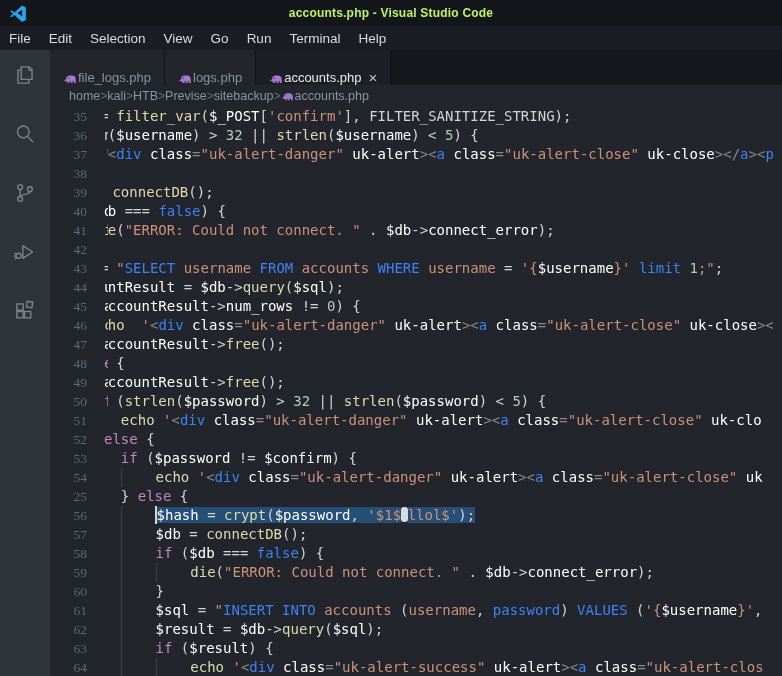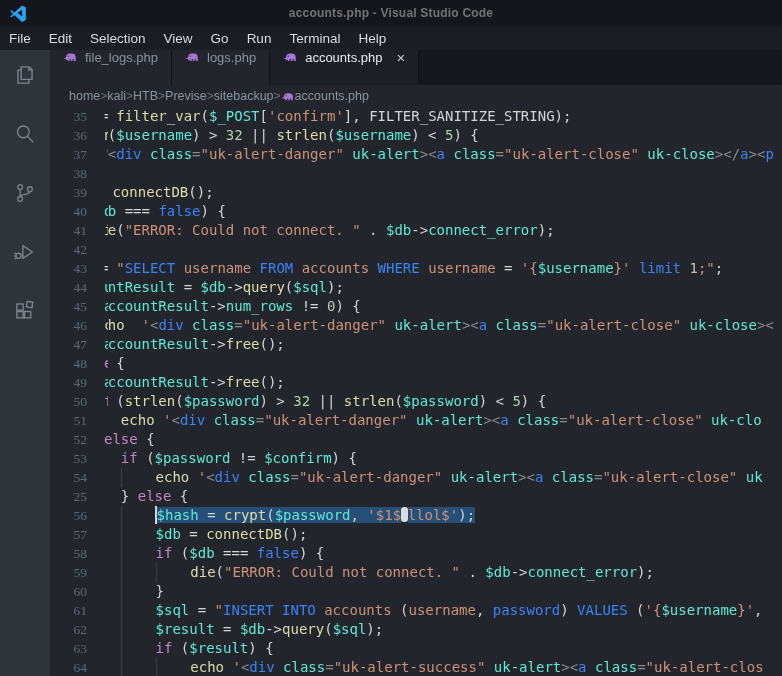--- a/index.html
+++ b/index.html
@@ -2,54 +2,54 @@
 <html><head>
 <meta charset="utf-8">
 <style>
   html,body{margin:0;padding:0}
   body{width:782px;height:676px;overflow:hidden;position:relative;background:#22262c;
        font-family:"Liberation Sans",sans-serif;-webkit-font-smoothing:antialiased}
   
   .titlebar{position:absolute;top:0;left:0;width:782px;height:26px;background:#13161b;
             display:flex;align-items:center;justify-content:center}
   .titlebar .logo{position:absolute;left:9px;top:4px;width:18px;height:18px}
-  .title-text{color:#737373;font-size:12px;font-weight:bold;letter-spacing:.2px}
+  .title-text{color:#bef264;font-size:12px;font-weight:bold;letter-spacing:.2px}
   
   .menubar{position:absolute;top:26px;left:0;width:782px;height:24px;background:#1a1d23;
            display:flex;align-items:center;padding-left:0;box-sizing:border-box}
   .menu-item{color:#d8dbe0;font-size:13.5px;padding:0 9px;cursor:default}
   
   .activitybar{position:absolute;top:50px;left:0;width:50px;height:626px;background:#2f333a;
                display:flex;flex-direction:column;align-items:center;padding-top:12px;box-sizing:border-box;gap:33px}
   .ab-icon{width:26px;height:26px;opacity:.85}
   .ab-icon svg{width:26px;height:26px;stroke:#8a9199;fill:none;stroke-width:1.3}
   
   .tabstrip{position:absolute;top:50px;left:50px;width:732px;height:35px;background:#14171c;display:flex}
-  .tab{display:flex;align-items:flex-start;gap:7px;padding:0 13px;font-size:13px;color:#8a919d;
+  .tab{display:flex;align-items:flex-end;padding:0 13px;font-size:13px;color:#8a919d;
        background:#22262c;border-right:1px solid #101316;white-space:nowrap}
   .tab.active{background:#1c2026;color:#e9ebee}
   .tab .close{color:#c3c8cf;font-size:15px;margin-left:7px;line-height:1}
   .php-ico{width:15px;height:13px;flex:none}
   
   .breadcrumb{position:absolute;top:85px;left:50px;width:732px;height:22px;background:#22262c;
               display:flex;align-items:center;padding-left:19px;box-sizing:border-box;
               color:#8b939e;font-size:12.5px}
   .crumb-sep{color:#676f7a;font-size:12px}
   .breadcrumb .php-ico{width:14px;height:12px}
   
   .editor{position:absolute;top:107px;left:50px;width:732px;height:569px;background:#22262c;
           display:flex;overflow:hidden}
   .gutter{width:54px;flex:none;text-align:right;padding-right:17px;box-sizing:border-box;
           font-family:Liberation Serif, serif;font-size:13.5px;line-height:19px;color:#5c6875}
   .gutter div{height:19px}
   .code{flex:1;overflow:hidden;font-family:"DejaVu Sans Mono",monospace;font-size:14px;
         line-height:19px;color:#d4d4d4}
   .cl{height:19px;white-space:pre}
   .plain{color:#d4d4d4}
-  .var{color:#5eead4}
+  .var{color:#ffffff}
   .fn{color:#dcdcaa}
   .kw{color:#c586c0}
   .blue{color:#3b82f6}
   .str{color:#ce9178}
   .num{color:#b5cea8}
   .hp{color:#8a8a8a}
   .partial{display:inline-block;width:.45ch;overflow:hidden;vertical-align:bottom;white-space:pre}
   .sel{background:#264f78}
   .guide{display:inline-block;width:0;height:19px;border-left:1px solid #3a4149;vertical-align:top}
   .cursor{display:inline-block;width:0;height:18px;border-left:2px solid #d4d6d9;vertical-align:top;margin-left:-1px}

